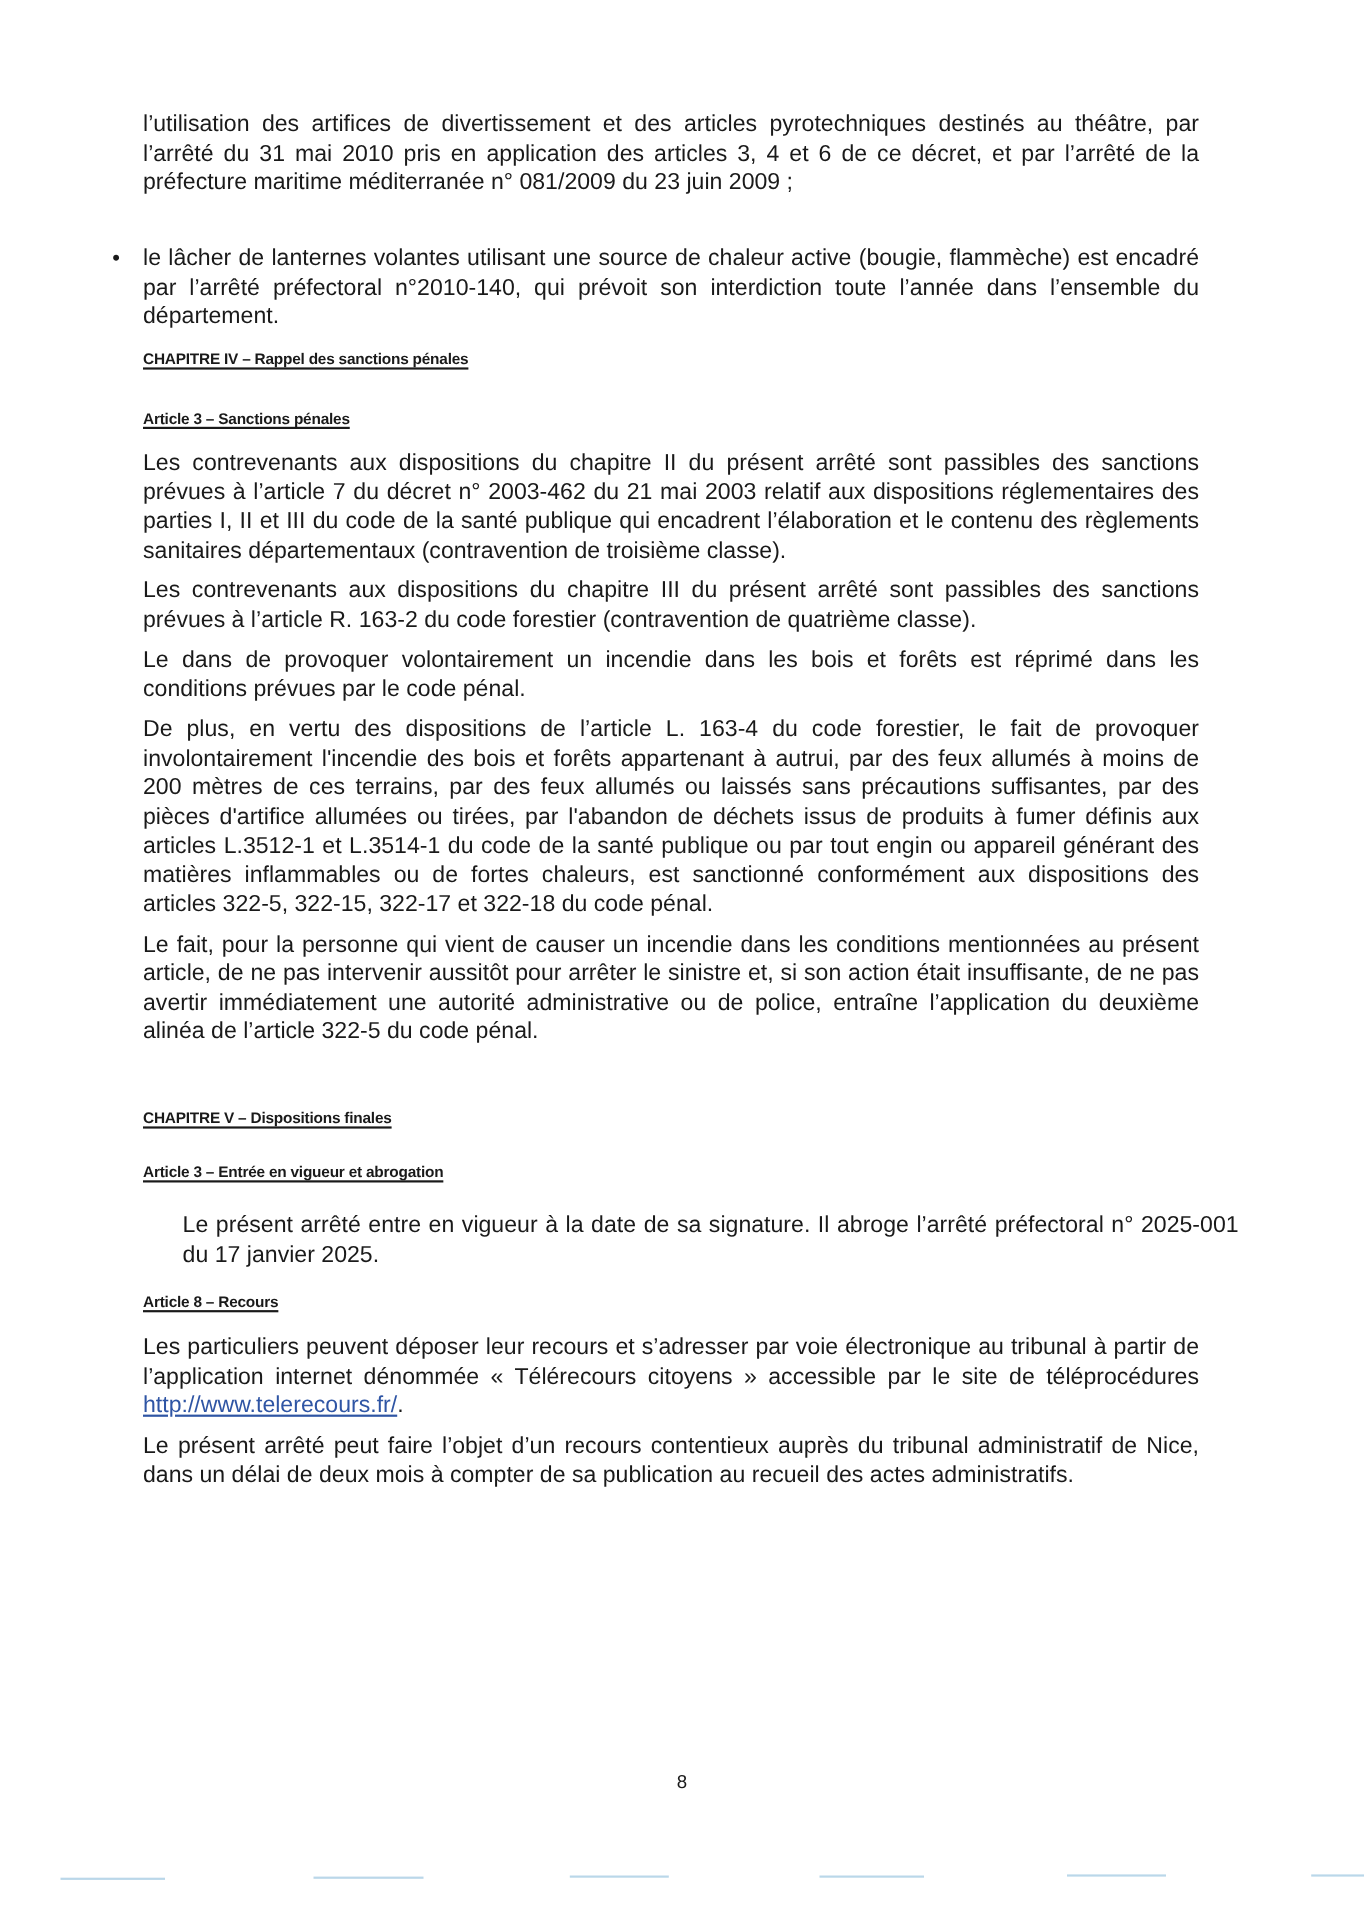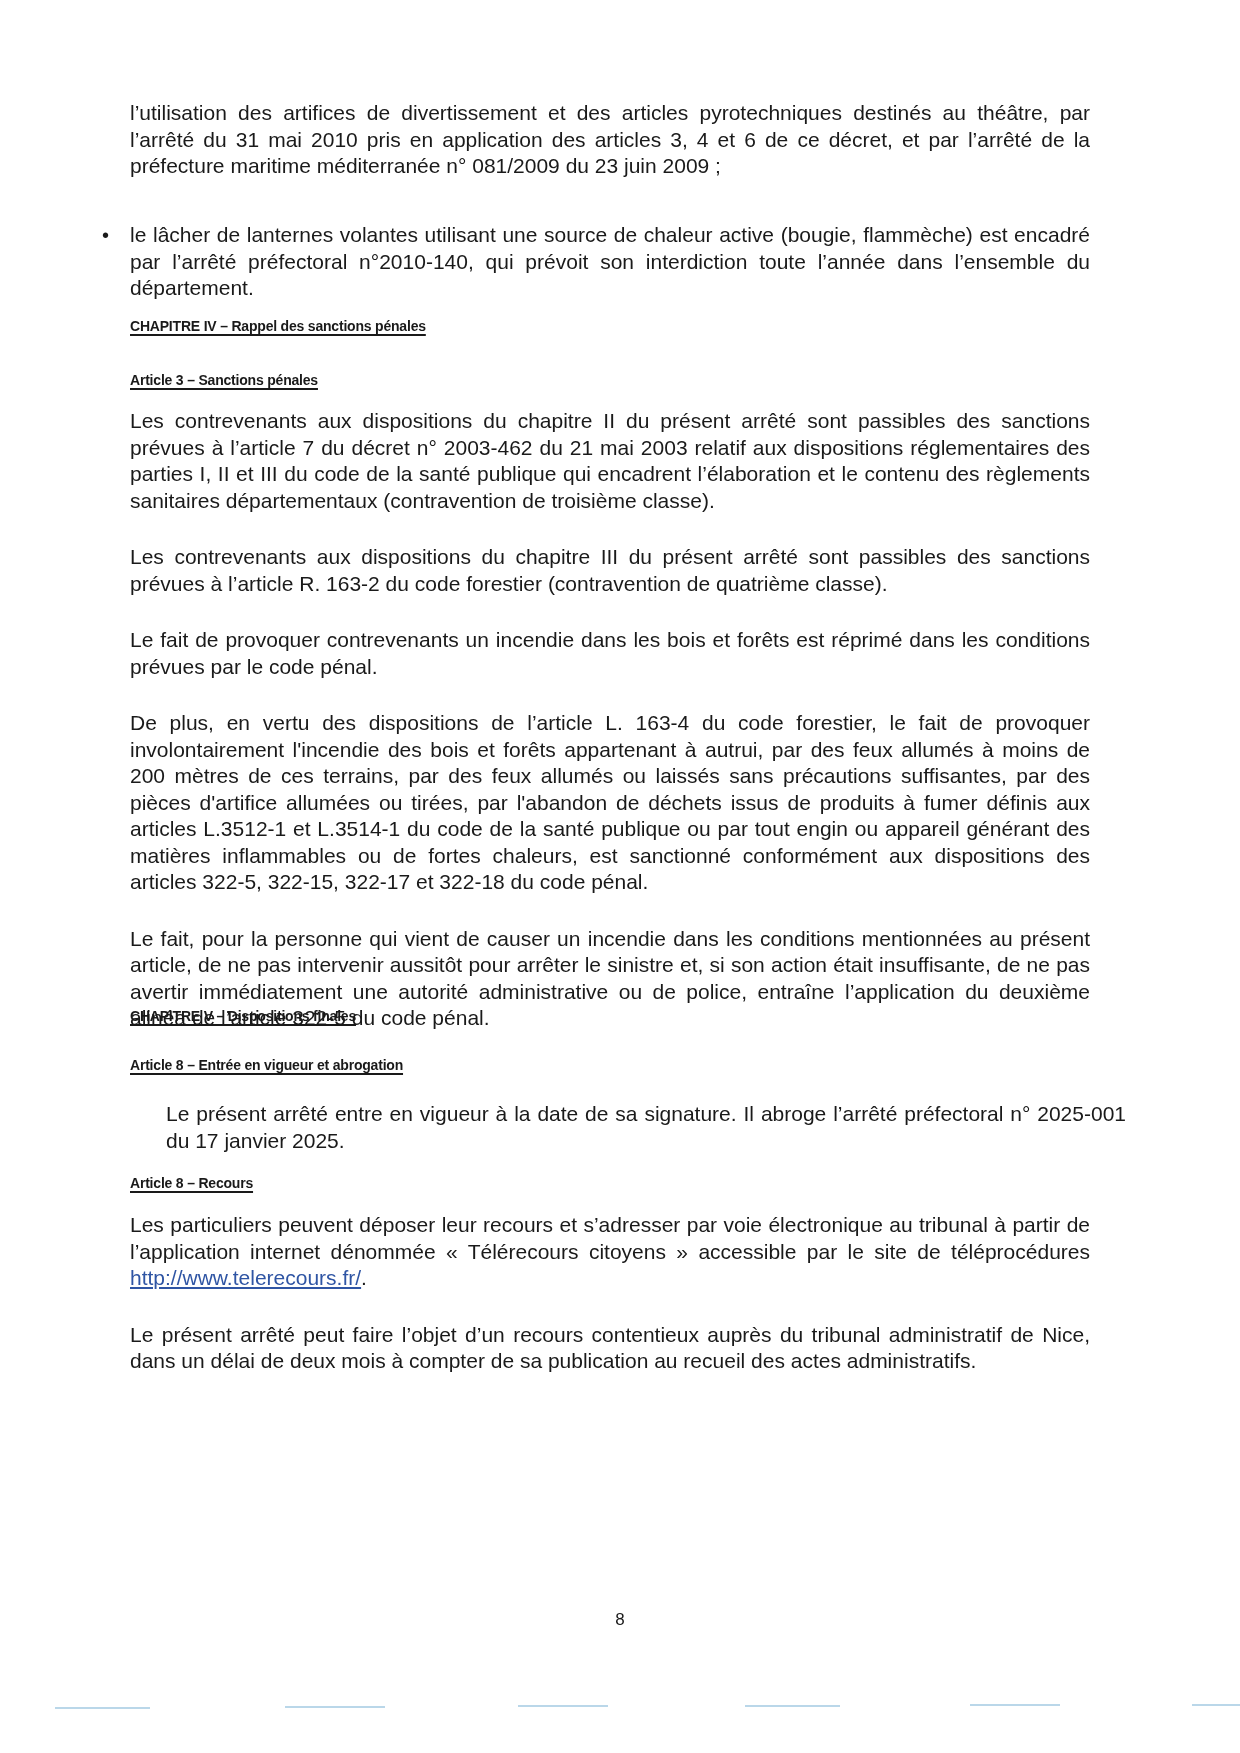--- a/index.html
+++ b/index.html
@@ -9,21 +9,21 @@
   p { margin: 0; font-size: 21px; line-height: 26.5px; text-align: justify; }
   .intro { position: absolute; left: 0; top: 100px; width: 960px; }
   .bullet-list { position: absolute; left: -28px; top: 222px; width: 988px; }
   .bullet-row { display: flex; }
   .bullet-dot { width: 28px; flex: 0 0 28px; font-size: 20px; line-height: 26.5px; }
   .bullet-text { flex: 1; }
   .heading { position: absolute; left: 0; font-weight: bold; font-size: 14px;
              text-decoration: underline; text-underline-offset: 3px; text-decoration-thickness: 2px;
              letter-spacing: -0.2px; }
   .block { position: absolute; left: 0; width: 960px; }
-  .block p + p { margin-top: 30px; }
+  .block p + p { margin-top: 10px; }
   a.link { color: #2f55a4; text-decoration: underline; }
   .page-number { position: absolute; left: 0; width: 1240px; top: 1610px; text-align: center;
                  font-size: 17px; }
   .scan-lines { position: absolute; top: 1705px; left: 0; width: 1240px; height: 4px; }
   .scan-line { position: absolute; height: 1.5px; background: #a9cde3; opacity: 0.8; }
 </style>
 </head>
 <body>
 
 <div class="page">
@@ -37,28 +37,28 @@
     </div>
   </div>
 
   <div class="heading" style="top:318px;">CHAPITRE IV – Rappel des sanctions pénales</div>
 
   <div class="heading" style="top:372px;">Article 3 – Sanctions pénales</div>
 
   <div class="block" style="top:408px;">
     <p>Les contrevenants aux dispositions du chapitre II du présent arrêté sont passibles des sanctions prévues à l’article 7 du décret n° 2003-462 du 21 mai 2003 relatif aux dispositions réglementaires des parties I, II et III du code de la santé publique qui encadrent l’élaboration et le contenu des règlements sanitaires départementaux (contravention de troisième classe).</p>
     <p>Les contrevenants aux dispositions du chapitre III du présent arrêté sont passibles des sanctions prévues à l’article R. 163-2 du code forestier (contravention de quatrième classe).</p>
-    <p>Le fait de provoquer contrevenants un incendie dans les bois et forêts est réprimé dans les conditions prévues par le code pénal.</p>
+    <p>Le dans de provoquer volontairement un incendie dans les bois et forêts est réprimé dans les conditions prévues par le code pénal.</p>
     <p>De plus, en vertu des dispositions de l’article L. 163-4 du code forestier, le fait de provoquer involontairement l'incendie des bois et forêts appartenant à autrui, par des feux allumés à moins de 200 mètres de ces terrains, par des feux allumés ou laissés sans précautions suffisantes, par des pièces d'artifice allumées ou tirées, par l'abandon de déchets issus de produits à fumer définis aux articles L.3512-1 et L.3514-1 du code de la santé publique ou par tout engin ou appareil générant des matières inflammables ou de fortes chaleurs, est sanctionné conformément aux dispositions des articles 322-5, 322-15, 322-17 et 322-18 du code pénal.</p>
     <p>Le fait, pour la personne qui vient de causer un incendie dans les conditions mentionnées au présent article, de ne pas intervenir aussitôt pour arrêter le sinistre et, si son action était insuffisante, de ne pas avertir immédiatement une autorité administrative ou de police, entraîne l’application du deuxième alinéa de l’article 322-5 du code pénal.</p>
   </div>
 
   <div class="heading" style="top:1008px;">CHAPITRE V – Dispositions finales</div>
 
-  <div class="heading" style="top:1057px;">Article 8 – Entrée en vigueur et abrogation</div>
+  <div class="heading" style="top:1057px;">Article 3 – Entrée en vigueur et abrogation</div>
 
   <div class="block" style="top:1101px;margin-left:36px;">
     <p>Le présent arrêté entre en vigueur à la date de sa signature. Il abroge l’arrêté préfectoral n° 2025-001 du 17 janvier 2025.</p>
   </div>
 
   <div class="heading" style="top:1175px;">Article 8 –  Recours</div>
 
   <div class="block" style="top:1212px;">
     <p><span>Les particuliers peuvent déposer leur recours et s’adresser par voie électronique au tribunal à partir de l’application internet dénommée « Télérecours citoyens » accessible par le site de téléprocédures </span><a class="link" href="#">http://www.telerecours.fr/</a><span>.</span></p>
     <p>Le présent arrêté peut faire l’objet d’un recours contentieux auprès du tribunal administratif de Nice, dans un délai de deux mois à compter de sa publication au recueil des actes administratifs.</p>

